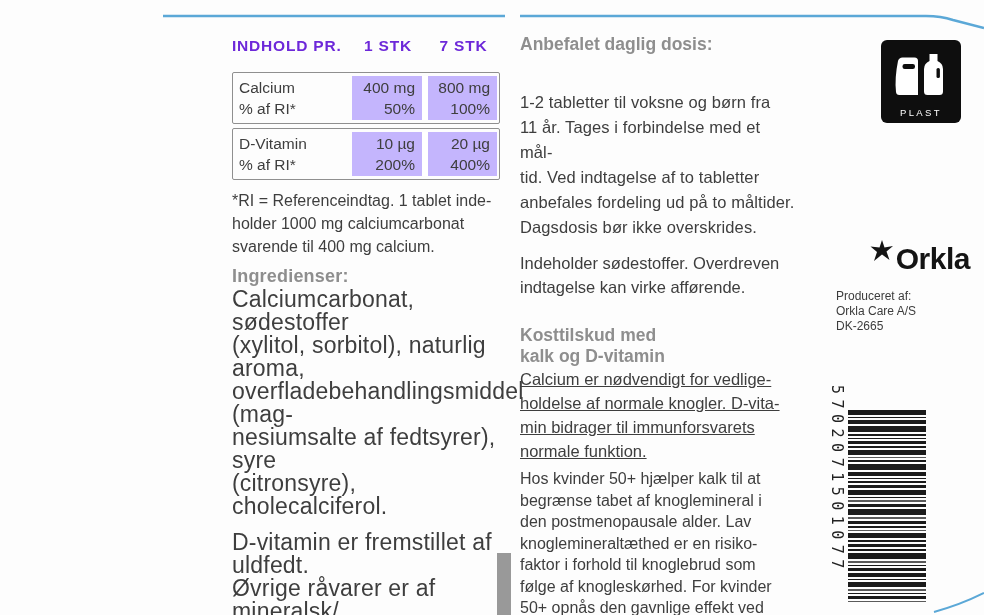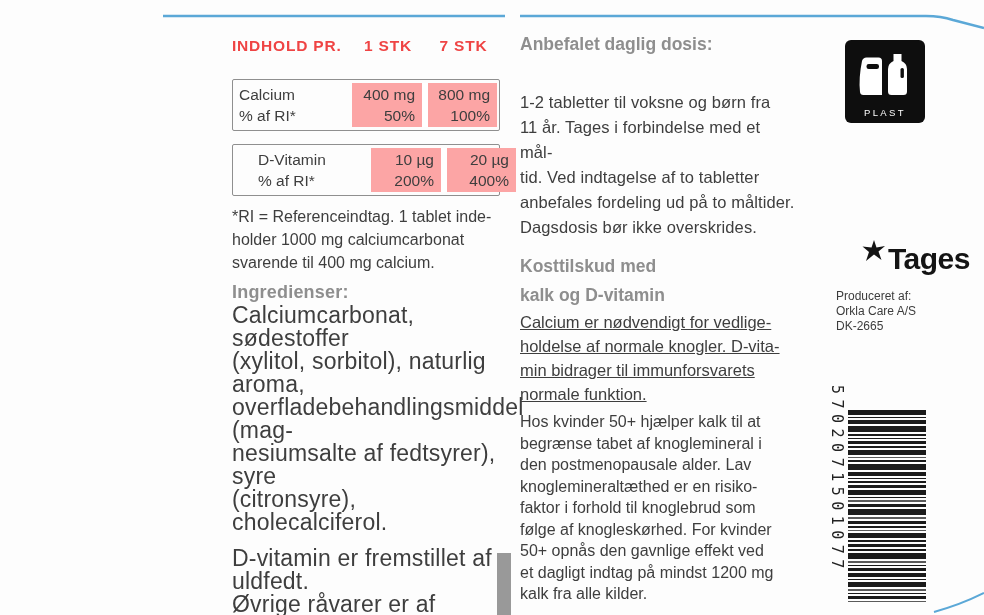--- a/index.html
+++ b/index.html
@@ -16,38 +16,38 @@
   
   .col-left{left:232px;top:34px;width:268px;}
   .col-mid{left:520px;top:34px;width:276px;}
   p{margin:0;white-space:pre-line;}
   .body-l{font-size:23px;line-height:23px;letter-spacing:.2px;color:#3e3e3e;}
   .foot-l{font-size:16px;line-height:23px;color:#3e3e3e;margin-top:9px;}
   .head-gray{font-weight:bold;color:#8e8e8e;}
   .ing-head{font-size:18px;margin-top:7px;}
   
   .t-head{display:grid;grid-template-columns:121px 70px 6px 69px;
-    font-size:15.5px;font-weight:bold;color:#ef4444;letter-spacing:.8px;
+    font-size:15.5px;font-weight:bold;color:#6d28d9;letter-spacing:.8px;
     height:24px;align-items:center;}
   .t-head .c{text-align:center;}
   .t-row{border:1.6px solid #8f8f8f;border-radius:2px;
     display:grid;grid-template-columns:119px 70px 6px 69px;
-    margin-top:21px;font-size:15.5px;line-height:21px;padding:3px 0;}
+    margin-top:14px;font-size:15.5px;line-height:21px;padding:3px 0;}
   .t-row .cell{padding:1px 0 1px 6px;}
-  .t-row .val{background:#fca5a5;text-align:right;padding:1px 7px 1px 0;}
+  .t-row .val{background:#c4b5fd;text-align:right;padding:1px 7px 1px 0;}
   .t-row .gap{background:#fff;}
   
   .dos-head{font-size:17.5px;}
   .body-m1{font-size:16.5px;line-height:25px;letter-spacing:.1px;margin-top:35px;}
   .note-m{font-size:16.5px;line-height:24px;margin-top:11px;}
-  .sup-head{font-size:17.5px;line-height:29px;margin-top:12px;}
+  .sup-head{font-size:17.5px;line-height:21px;margin-top:26px;}
   .body-m3{font-size:16.5px;line-height:24px;text-decoration:underline;}
   .body-m4{font-size:16px;line-height:21.5px;margin-top:5px;}
   
-  .plast{left:845px;top:40px;width:80px;height:83px;background:#0e0e0e;border-radius:6px;}
+  .plast{left:881px;top:40px;width:80px;height:83px;background:#0e0e0e;border-radius:6px;}
   .orkla{left:838px;top:244px;width:132px;display:flex;justify-content:flex-end;align-items:flex-start;}
   .orkla-word{font-size:30px;font-weight:bold;color:#141414;letter-spacing:-.5px;line-height:30px;margin-left:2px;}
   .producer{left:836px;top:289px;width:134px;text-align:left;font-size:12px;line-height:15px;color:#3c3c3c;}
   .website{font-weight:bold;color:#222;margin-top:1px;}
   
   .bc-bars{left:848px;top:410px;width:78px;height:192px;overflow:hidden;
     display:flex;flex-direction:column;}
   .bc-bars div{width:100%;flex:0 0 auto;}
   .bc-digits{left:846px;top:385px;width:215px;transform:rotate(90deg);
     transform-origin:0 0;font-family:"DejaVu Sans Mono",monospace;
@@ -82,21 +82,21 @@
       <div>400 mg</div>
       <div>50%</div>
     </div>
     <div class="gap"></div>
     <div class="val">
       <div>800 mg</div>
       <div>100%</div>
     </div>
   </div>
 
-  <div class="t-row" style="margin-top:13px;padding-left:19px;">
+  <div class="t-row" style="margin-top:4px;">
     <div class="cell">
       <div>D-Vitamin</div>
       <div>% af RI*</div>
     </div>
     <div class="val">
       <div>10 µg</div>
       <div>200%</div>
     </div>
     <div class="gap"></div>
     <div class="val">
@@ -119,20 +119,22 @@
 vegetabilsk oprindelse.</p>
 </div>
 
 <div class="abs col-mid">
   <p class="head-gray dos-head">Anbefalet daglig dosis:</p>
   <p class="body-m1">1-2 tabletter til voksne og børn fra
 11 år. Tages i forbindelse med et mål-
 tid. Ved indtagelse af to tabletter
 anbefales fordeling ud på to måltider.
 Dagsdosis bør ikke overskrides.</p>
+  <p class="note-m">Indeholder sødestoffer. Overdreven
+indtagelse kan virke afførende.</p>
   <p class="head-gray sup-head">Kosttilskud med
 kalk og D-vitamin</p>
   <p class="body-m3">Calcium er nødvendigt for vedlige-
 holdelse af normale knogler. D-vita-
 min bidrager til immunforsvarets
 normale funktion.</p>
   <p class="body-m4">Hos kvinder 50+ hjælper kalk til at
 begrænse tabet af knoglemineral i
 den postmenopausale alder. Lav
 knoglemineraltæthed er en risiko-
@@ -151,21 +153,21 @@
     <path d="M48.5 14 h8 v7 q5.5 2.5 5.5 8 v22.5 q0 3.5 -3.5 3.5 h-12 q-3.5 0 -3.5 -3.5 V29 q0-5.5 5.5-8 z" fill="#fff"></path>
     <rect x="55.5" y="28" width="3.4" height="10" rx="1.6" fill="#0e0e0e"></rect>
     <text x="40" y="76" text-anchor="middle" font-family="Liberation Sans, sans-serif" font-size="9.5" letter-spacing="2.4" fill="#fff">PLAST</text>
   </svg>
 </div>
 
 <div class="abs orkla">
   <svg width="24" height="24" viewBox="0 0 24 24" style="margin-top:-4px;">
     <polygon points="12,0 14.5,7.5 23,6 16.5,11.5 19.5,20 12,14.5 4,21 7,12 0.5,6.5 9.5,7.5" fill="#141414"></polygon>
   </svg>
-  <span class="orkla-word">Tages</span>
+  <span class="orkla-word">Orkla</span>
 </div>
 
 <div class="abs producer">
   <p>Produceret af:
 Orkla Care A/S
 DK-2665</p>
 </div>
 
 <div class="abs bc-digits">5702071501077</div>
 <div class="abs bc-bars" id="bc-bars">

